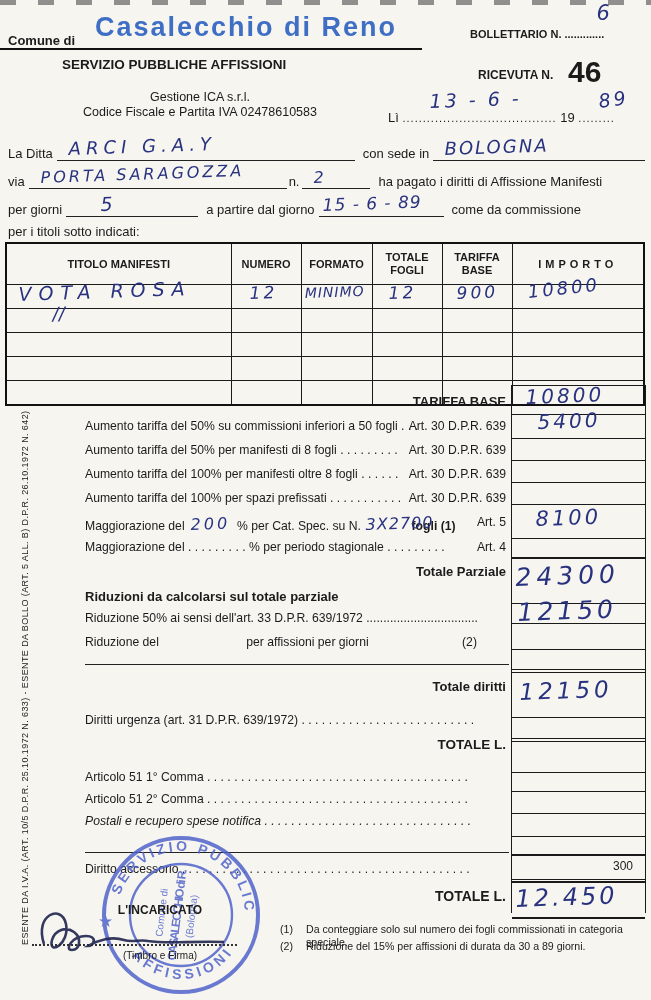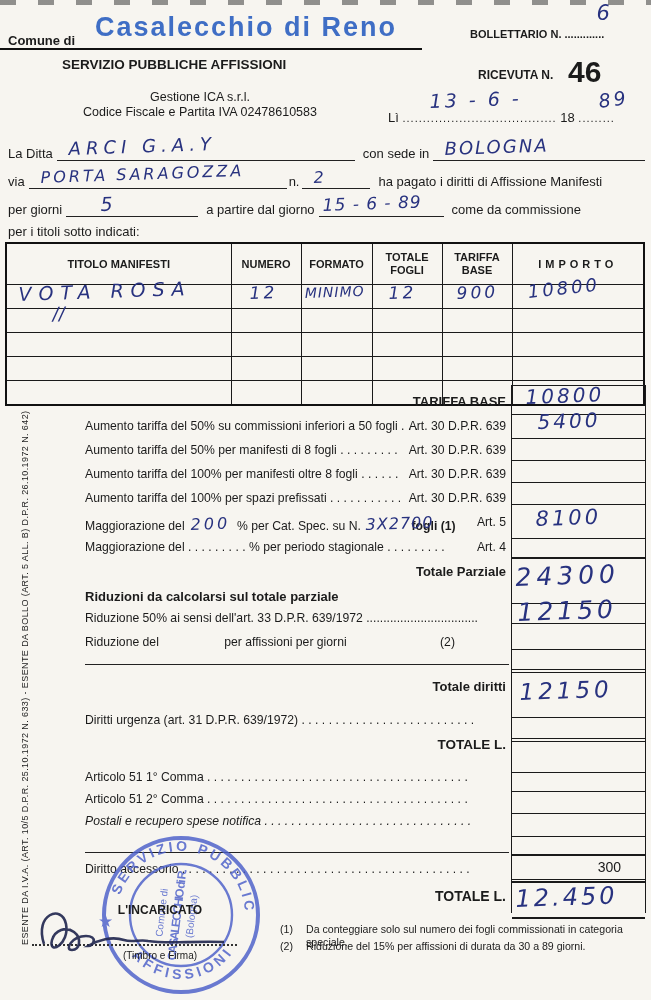--- a/index.html
+++ b/index.html
@@ -29,21 +29,21 @@
   table.man td{height:21px;font-size:11px;position:relative;overflow:visible;}
   
   .lbl{position:absolute;left:85px;width:421px;font-size:12.2px;white-space:nowrap;overflow:hidden;}
   .lbl .art{float:right;}
   .rule{position:absolute;left:85px;width:424px;border-top:1.6px solid #222;}
   
   .amtcol{position:absolute;left:511px;top:385px;width:133px;height:527px;
     border-left:1.6px solid #1a1a1a;border-right:1.6px solid #1a1a1a;border-top:1.6px solid #1a1a1a;}
   .cell{position:absolute;left:0;width:133px;border-bottom:1.2px solid #1a1a1a;overflow:visible;}
   .cell .hw{position:absolute;left:10px;top:0;}
-  .cell .printed{position:absolute;right:24px;top:3px;font-size:14px;}
+  .cell .printed{position:absolute;right:12px;top:3px;font-size:12px;}
   .dbl{border-top:4px double #1a1a1a;}
   .thick{border-top:2px solid #1a1a1a;}
   
   .side{position:absolute;left:20px;top:383px;height:562px;font-size:9px;letter-spacing:.4px;
     writing-mode:vertical-rl;transform:rotate(180deg);white-space:nowrap;color:#222;}
   .fnote{position:absolute;font-size:10.6px;line-height:1.22;display:flex;}
   .fnote .n{width:26px;flex:0 0 26px;}
   .stamp{position:absolute;left:76px;top:831px;opacity:.82;pointer-events:none;}
   .sig{position:absolute;left:28px;top:900px;pointer-events:none;}
   .dots{letter-spacing:1px;}
@@ -65,21 +65,21 @@
 
   <div class="abs b" style="left:478px;top:68px;font-size:12px;">RICEVUTA N.</div>
   <div class="abs b" style="left:568px;top:55px;font-size:30px;">46</div>
 
   <div class="abs" style="left:30px;top:90px;width:340px;text-align:center;font-size:12.5px;">Gestione ICA s.r.l.</div>
   <div class="abs" style="left:30px;top:105px;width:340px;text-align:center;font-size:12.5px;">Codice Fiscale e Partita IVA 02478610583</div>
 
   <div class="abs" style="left:388px;top:110px;font-size:13px;">
     <span>Lì</span>
     <span class="dots" style="font-size:11px;">......................................</span>
-    <span>18</span>
+    <span>19</span>
     <span class="dots" style="font-size:11px;">.........</span>
   </div>
   <div class="abs hw" style="left:430px;top:90px;font-size:19px;">13 - 6 -</div>
   <div class="abs hw" style="left:600px;top:90px;font-size:19px;transform:rotate(-8deg);">89</div>
 
   <div class="fline" style="top:142px;">
     <span>La Ditta</span>
     <span class="ul" style="flex:0 0 298px;margin-left:4px;">
         <span class="hw" style="font-size:18px;letter-spacing:5px;">ARCI G.A.Y</span>
       </span>
@@ -199,21 +199,21 @@
     <span>% per Cat. Spec. su N.</span>
     <span class="hw" style="display:inline-block;font-size:16px;margin-left:2px;letter-spacing:1px;">3X2700</span>
     <span style="margin-left:-26px;font-weight:bold;">fogli (1)</span>
   </div>
   <div class="lbl" style="top:540px;"><span class="art">Art. 4</span><span>Maggiorazione del . . . . . . . . . % per periodo stagionale . . . . . . . . .</span></div>
   <div class="lbl b" style="top:564px;text-align:right;font-size:13px;">Totale Parziale</div>
   <div class="lbl b" style="top:589px;font-size:13px;">Riduzioni da calcolarsi sul totale parziale</div>
   <div class="lbl" style="top:611px;">Riduzione 50% ai sensi dell'art. 33 D.P.R. 639/1972 .................................</div>
   <div class="lbl" style="top:635px;">
     <span>Riduzione del</span>
-    <span style="margin-left:62px;">per affissioni per giorni</span>
+    <span style="margin-left:84px;">per affissioni per giorni</span>
     <span style="margin-left:90px;">(2)</span>
   </div>
   <div class="rule" style="top:664px;"></div>
   <div class="lbl b" style="top:679px;text-align:right;font-size:13px;">Totale diritti</div>
   <div class="lbl" style="top:713px;">Diritti urgenza (art. 31 D.P.R. 639/1972) . . . . . . . . . . . . . . . . . . . . . . . . . .</div>
   <div class="lbl b" style="top:737px;text-align:right;font-size:13.5px;">TOTALE L.</div>
   <div class="lbl" style="top:770px;">Articolo 51 1° Comma . . . . . . . . . . . . . . . . . . . . . . . . . . . . . . . . . . . . . . .</div>
   <div class="lbl" style="top:792px;">Articolo 51 2° Comma . . . . . . . . . . . . . . . . . . . . . . . . . . . . . . . . . . . . . . .</div>
   <div class="lbl" style="top:814px;font-style:italic;">Postali e recupero spese notifica . . . . . . . . . . . . . . . . . . . . . . . . . . . . . . .</div>
   <div class="rule" style="top:852px;"></div>

